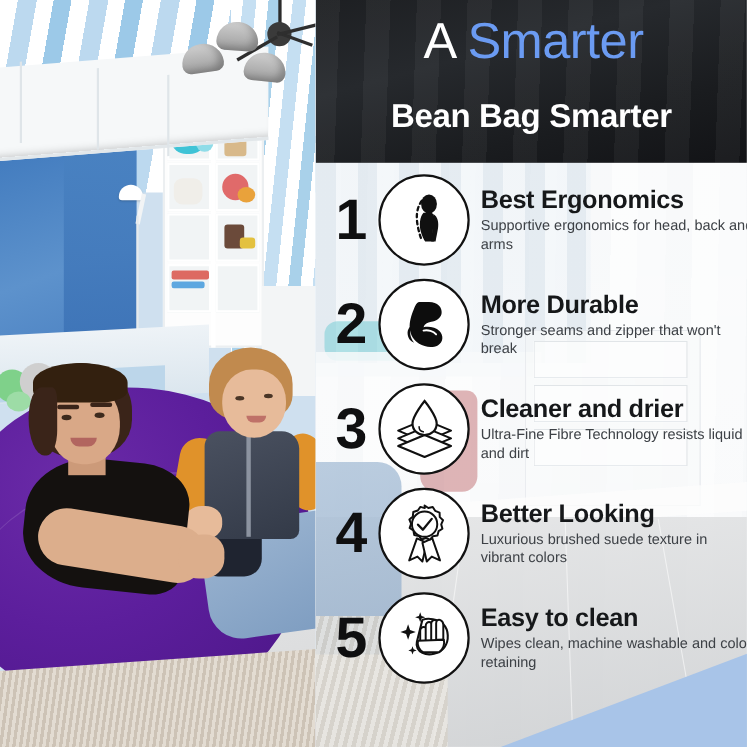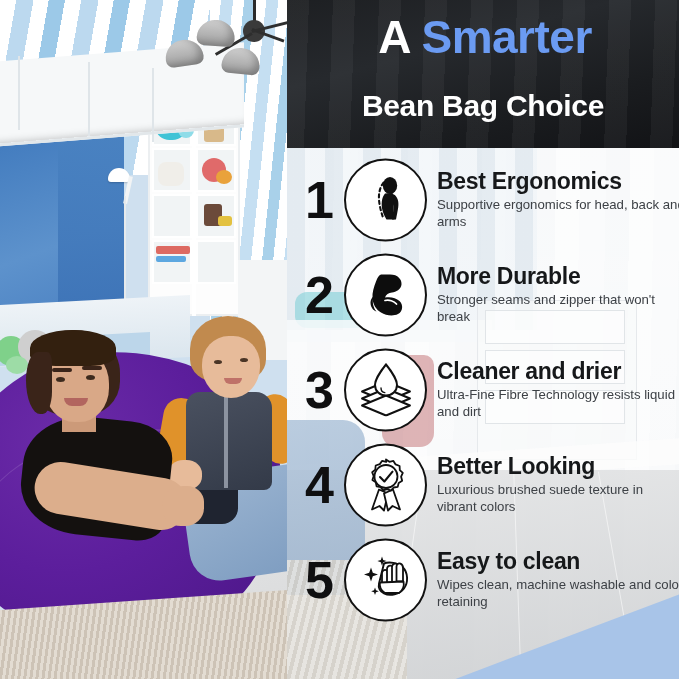--- a/index.html
+++ b/index.html
@@ -100,21 +100,21 @@
   .bg-rug{position:absolute;left:0;top:560px;width:120px;height:119px;
     background:repeating-linear-gradient(104deg,rgba(235,232,226,.8) 0 4px,rgba(214,209,200,.8) 4px 8px);}
   .bg-jean{position:absolute;left:0;top:420px;width:78px;height:175px;background:linear-gradient(170deg,rgba(175,196,218,.85),rgba(150,175,203,.8));border-radius:0 22px 18px 0;}
   .bg-toys{position:absolute;left:8px;top:292px;width:90px;height:36px;background:rgba(120,205,214,.55);border-radius:12px;}
 
   
   .header-band{position:absolute;left:0;top:0;width:392px;height:148px;overflow:hidden;
     background:linear-gradient(165deg,#1d1f22 0%,#26292d 35%,#1a1c1f 70%,#121316 100%);}
   .header-band:before{content:"";position:absolute;inset:0;
     background:repeating-linear-gradient(92deg,rgba(255,255,255,.045) 0 22px,rgba(255,255,255,0) 22px 46px);}
-  .hdr-line1{position:absolute;left:4px;right:0;top:14px;text-align:center;font-size:46px;font-weight:700;letter-spacing:-.5px;line-height:1;}
+  .hdr-line1{position:absolute;left:4px;right:0;top:14px;text-align:center;font-size:46px;font-weight:400;letter-spacing:-.5px;line-height:1;}
   .hdr-a{color:#ffffff;}
   .hdr-smarter{color:#6b9bf2;}
   .hdr-line2{position:absolute;left:0;right:0;top:91px;text-align:center;font-size:30px;font-weight:800;color:#ffffff;line-height:1;letter-spacing:-.3px;}
 
   
   .features{position:absolute;left:0;top:152px;width:392px;}
   .feature{position:relative;height:95px;}
   .f-num{position:absolute;left:18px;top:50%;transform:translateY(-50%);font-size:52px;font-weight:800;color:#0f0f10;line-height:1;font-family:"Liberation Sans",sans-serif;}
   .f-icon{position:absolute;left:57px;top:50%;transform:translateY(-50%);width:79px;height:79px;border-radius:50%;
     background:#ffffff;border:2.5px solid #121212;display:flex;align-items:center;justify-content:center;}
@@ -236,21 +236,21 @@
     <div class="bg-floor"></div>
     <div class="bg-floor-line" style="left:120px;top:470px;transform:rotate(8deg);"></div>
     <div class="bg-floor-line" style="left:230px;top:470px;transform:rotate(-2deg);"></div>
     <div class="bg-floor-line" style="left:330px;top:470px;transform:rotate(-10deg);"></div>
     <div class="bg-jean"></div>
     <div class="bg-rug"></div>
     <div class="bg-bluecorner"></div>
 
     <div class="header-band">
       <div class="hdr-line1"><span class="hdr-a">A </span><span class="hdr-smarter">Smarter</span></div>
-      <div class="hdr-line2">Bean Bag Choice</div>
+      <div class="hdr-line2">Bean Bag Smarter</div>
     </div>
 
     <div class="features">
 
       <div class="feature">
         <div class="f-num">1</div>
         <div class="f-icon">
           <svg width="50" height="50" viewBox="0 0 50 50" aria-hidden="true">
             <ellipse cx="29" cy="11" rx="7.2" ry="8.6" fill="#101010"></ellipse>
             <path d="M24 19 C20.5 23 20 30 21.5 36 C22.6 40.4 24.6 43.6 25.5 45 L33.5 45 C32.6 41 32 33 33.5 27 C34.6 22.6 33 19.6 31 18.6 Z" fill="#101010"></path>

